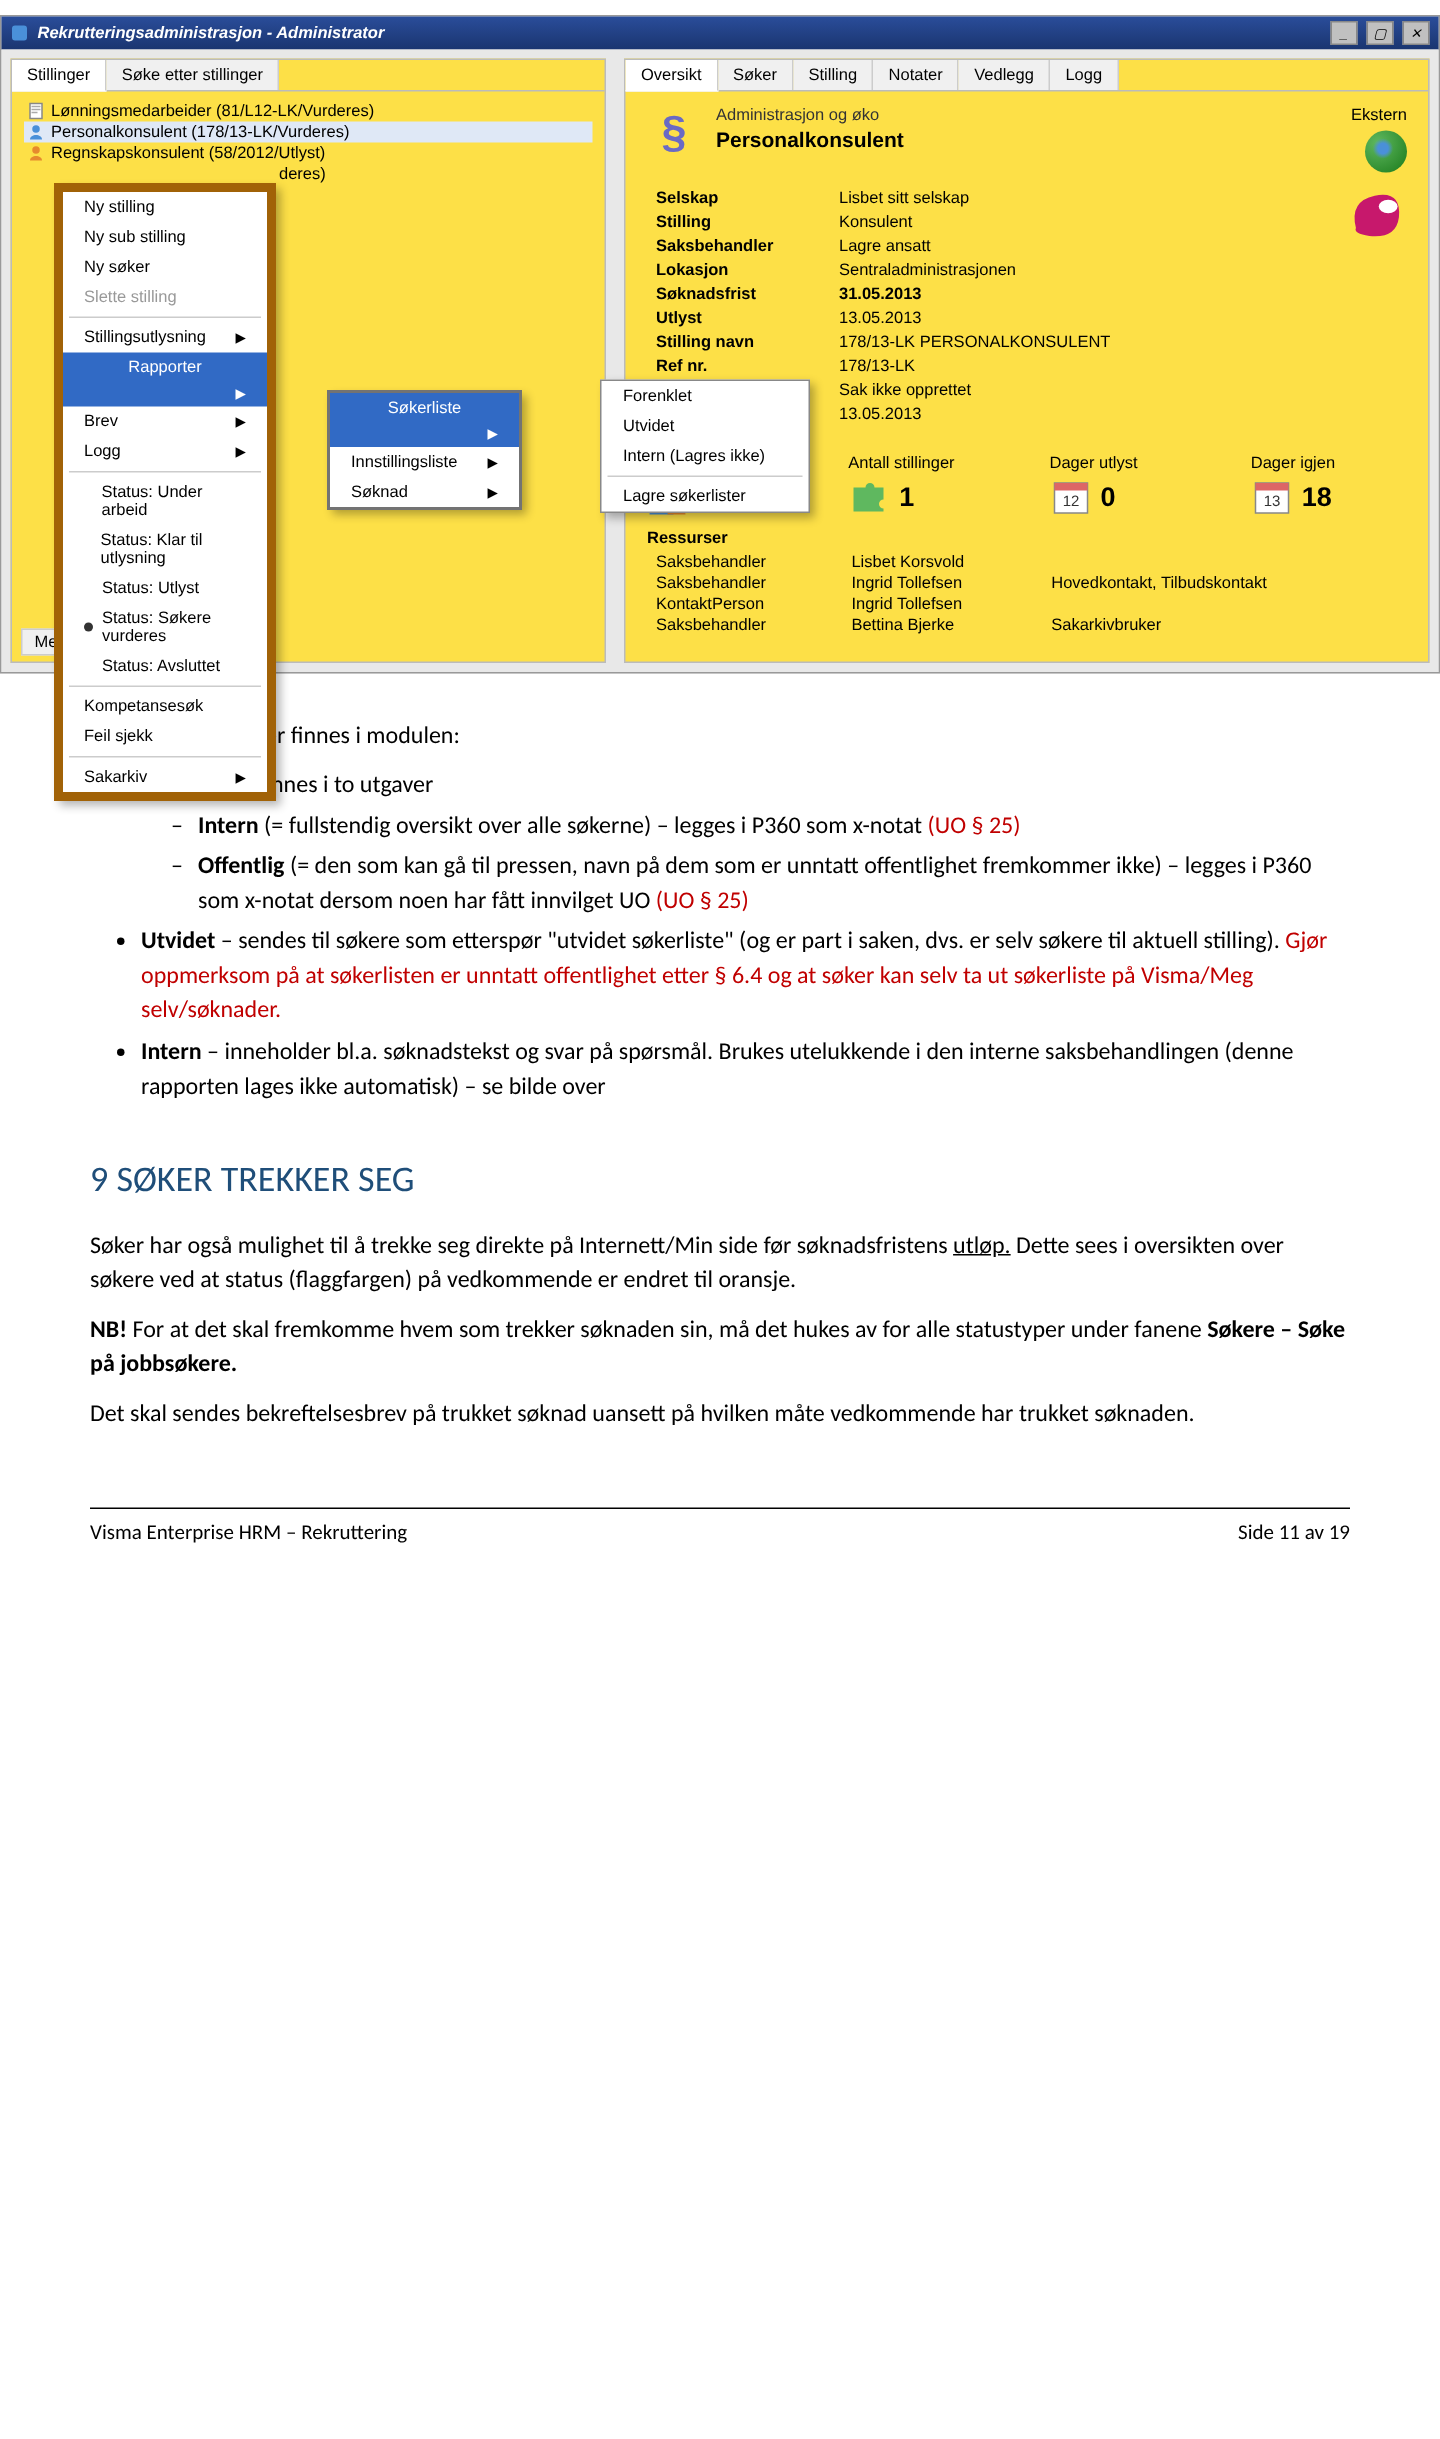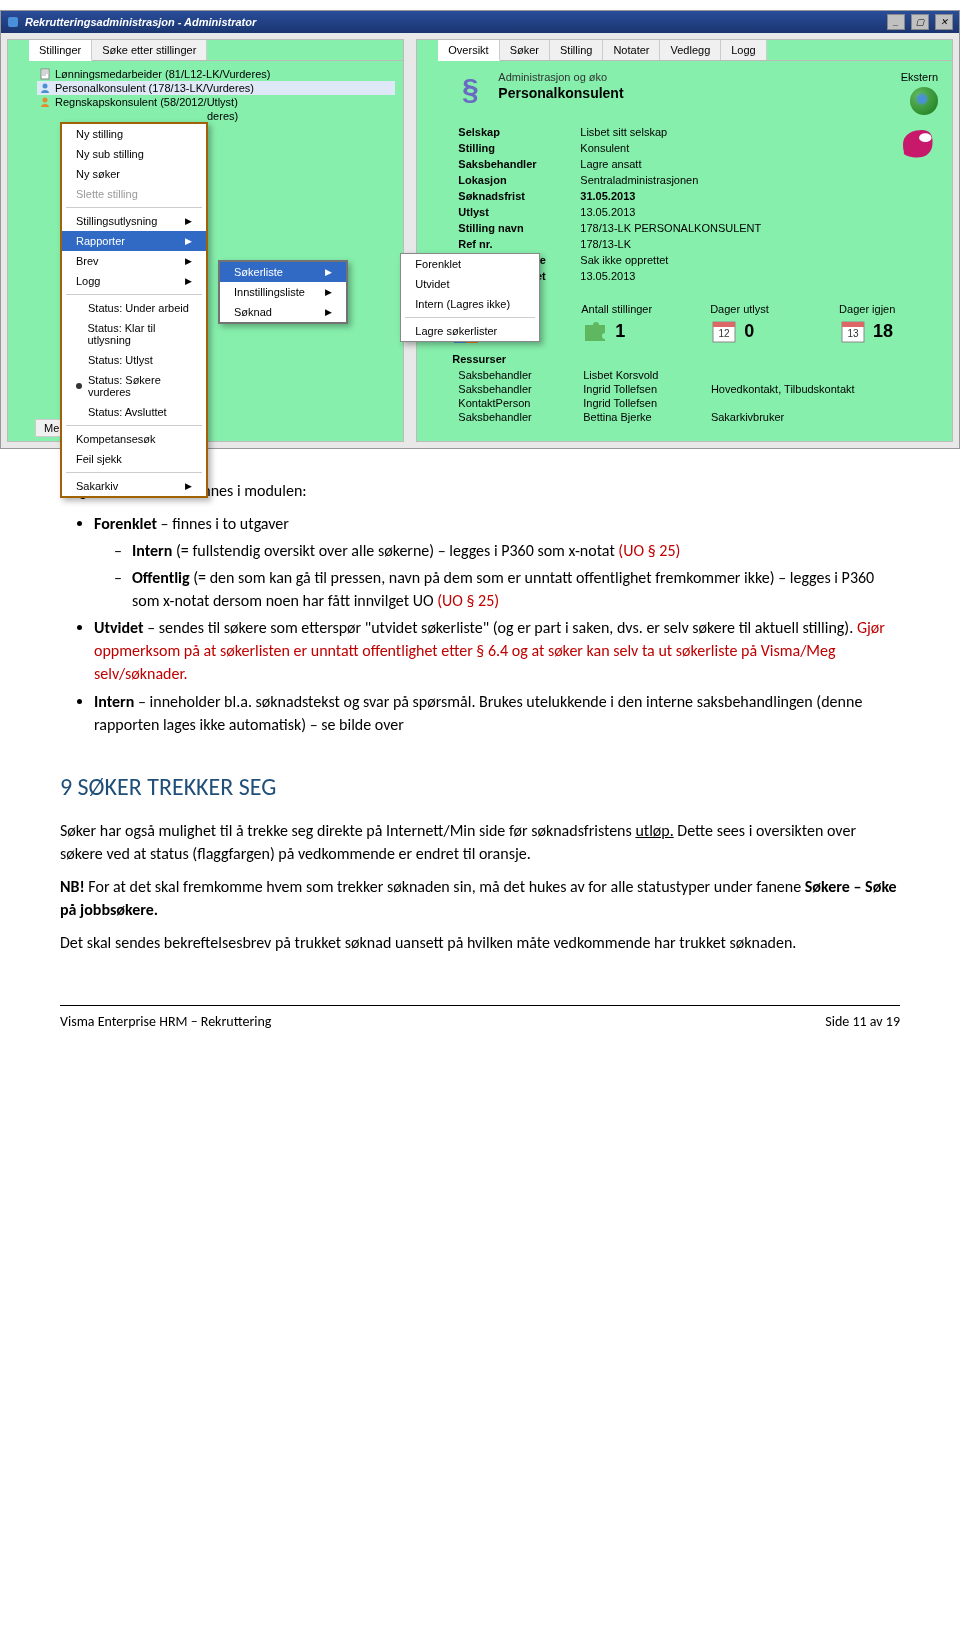--- a/index.html
+++ b/index.html
@@ -5,39 +5,39 @@
   * { box-sizing: border-box; margin: 0; padding: 0; }
   body { font-family: "Segoe UI", Tahoma, sans-serif; background: #fff; width: 960px; margin: 0 auto; font-size: 14px; color: #000; }
   .page { padding: 0 60px 40px 60px; }
 
   
   .app-window { border: 1px solid #999; margin: 10px 0 30px 0; background: #e8e8e8; font-size: 11px; }
   .titlebar { background: linear-gradient(#2a4d9a, #1a3570); color: #fff; display: flex; align-items: center; padding: 3px 6px; gap: 6px; font-style: italic; }
   .titlebar .title { flex: 1; font-weight: bold; }
   .winbtn { width: 18px; height: 16px; background: #c0c0c0; border: 1px solid #888; font-size: 9px; text-align: center; line-height: 14px; color: #000; }
   .app-body { display: flex; gap: 6px; padding: 6px; background: #e8e8e8; align-items: flex-start; }
-  .panel { background: #86efac; border: 1px solid #bbb; flex: 1; padding-left: 21px; }
+  .panel { background: #fde047; border: 1px solid #bbb; flex: 1; }
   .left-panel { flex: 0 0 42%; position: relative; }
   .right-panel { flex: 1; }
   .tabs { display: flex; border-bottom: 1px solid #bbb; }
   .tab { padding: 4px 10px; border-right: 1px solid #ccc; background: #f0f0f0; font-size: 11px; cursor: pointer; }
   .tab.active { background: #fff; border-bottom: 1px solid #fff; margin-bottom: -1px; }
 
   
   .tree { padding: 6px 8px 20px 8px; min-height: 380px; position: relative; }
   .tree-item { padding: 1px 2px; display: flex; align-items: center; gap: 4px; }
   .tree-item.selected { background: #dfe8f6; }
   .tree-icon { width: 12px; height: 12px; display: inline-flex; align-items: center; justify-content: center; }
   .tree-icon svg { width: 12px; height: 12px; }
   .meny-status { position: absolute; bottom: 4px; left: 6px; font-size: 11px; background: #f0f0f0; padding: 2px 8px; border: 1px solid #ccc; }
 
   
-  .ctx-menu { position: absolute; top: 82px; left: 52px; background: #fff; border: 2px solid #a16207; box-shadow: 3px 3px 6px rgba(0,0,0,0.3); width: 148px; z-index: 10; }
+  .ctx-menu { position: absolute; top: 82px; left: 28px; background: #fff; border: 6px solid #a16207; box-shadow: 3px 3px 6px rgba(0,0,0,0.3); width: 148px; z-index: 10; }
   .ctx-item { padding: 4px 14px; font-size: 11px; display: flex; align-items: center; gap: 6px; cursor: pointer; }
-  .ctx-item.hi { background: #316ac5; color: #fff; }
+  .ctx-item.hi { background: #316ac5; color: #fff; flex-direction: column; }
   .ctx-item .arrow { margin-left: auto; font-size: 9px; }
   .ctx-sep { height: 1px; background: #ccc; margin: 3px 4px; }
   .ctx-bullet { width: 6px; height: 6px; border-radius: 50%; background: #333; display: inline-block; flex-shrink: 0; }
 
   .submenu1 { position: absolute; top: 220px; left: 210px; background: #fff; border: 2px solid #737373; box-shadow: 3px 3px 6px rgba(0,0,0,0.3); width: 130px; z-index: 11; }
   .submenu2 { position: absolute; top: 220px; left: 340px; background: #fff; border: 1px solid #888; box-shadow: 3px 3px 6px rgba(0,0,0,0.3); width: 140px; z-index: 12; }
 
   
   .rp-body { padding: 10px 14px 16px 14px; }
   .rp-head { display: flex; align-items: flex-start; gap: 10px; margin-bottom: 8px; }

